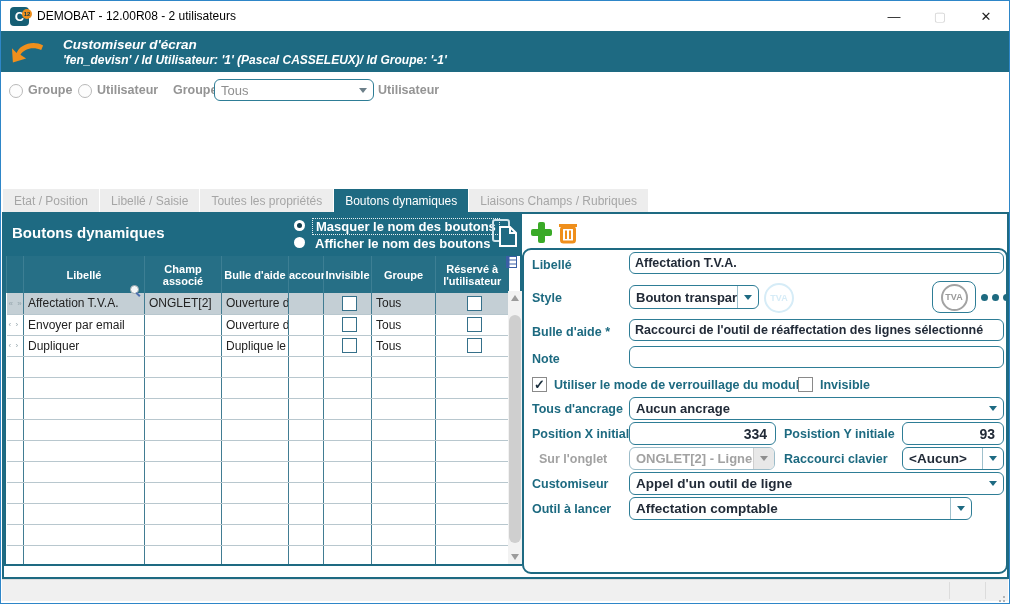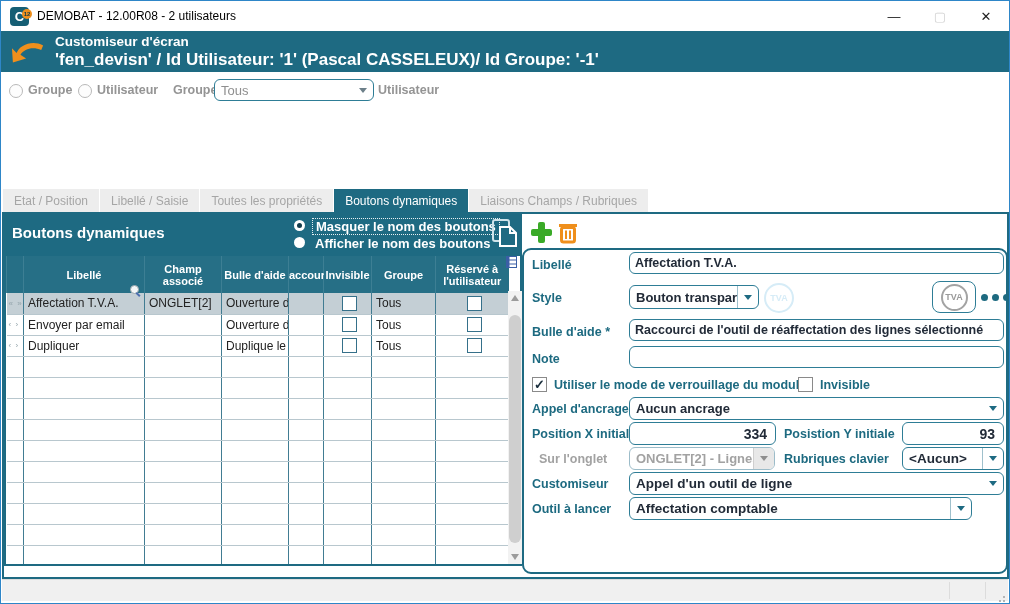--- a/index.html
+++ b/index.html
@@ -11,23 +11,23 @@
             color:#fff;font-weight:bold;font-size:13px;text-align:center;line-height:19px;}
   .app-badge{position:absolute;right:-3px;top:2px;width:10px;height:10px;background:#ef8f1c;border-radius:50%;
              font-size:6px;line-height:10px;color:#0d3a4a;font-weight:bold;}
   .title-text{margin-left:8px;font-size:12px;color:#000;}
   .win-controls{margin-left:auto;display:flex;height:30px;}
   .win-btn{width:46px;height:30px;display:flex;align-items:center;justify-content:center;font-size:13px;color:#222;}
   .win-btn.max{color:#d0d0d0;}
   
   .header-band{position:absolute;top:30px;left:0;right:0;height:41px;background:#1e6a82;display:flex;align-items:center;}
   .back-arrow{margin-left:10px;width:34px;height:28px;}
-  .header-txt{margin-left:10px;color:#fff;}
+  .header-txt{margin-left:18px;color:#fff;font-style:italic;}
   .header-txt .t1{font-size:13.5px;font-weight:bold;}
-  .header-txt .t2{font-size:17px;font-weight:bold;margin-top:1px;}
+  .header-txt .t2{font-size:12px;font-weight:bold;margin-top:1px;}
   
   .radio{position:absolute;width:12px;height:12px;border:1px solid #b9b9b9;border-radius:50%;background:#fdfdfd;}
   .flt-lbl{position:absolute;font-size:12.5px;font-weight:bold;color:#949494;}
   .combo{position:absolute;box-sizing:border-box;border:1px solid #2e7d96;border-radius:6px;background:#fff;
          display:flex;align-items:center;overflow:hidden;}
   .combo .txt{flex:1;padding:0 6px;font-size:13px;white-space:nowrap;overflow:hidden;}
   .combo .arr{width:20px;align-self:stretch;display:flex;align-items:center;justify-content:center;}
   .tri{width:0;height:0;border-left:4px solid transparent;border-right:4px solid transparent;border-top:5px solid #6c7f89;}
   .combo.gray .txt{color:#8f8f8f;}
   .combo.dark .txt{color:#222b38;font-weight:bold;}
@@ -392,41 +392,41 @@
   <div class="f-input" style="top:318px;left:628px;width:375px;height:22px;">Raccourci de l'outil de réaffectation des lignes sélectionné</div>
 
   <div class="f-lbl" style="top:351px;left:531px;">Note</div>
   <div class="f-input" style="top:345px;left:628px;width:375px;height:22px;"></div>
 
   <div class="chk" style="top:376px;left:531px;">✓</div>
   <div class="f-lbl" style="top:377px;left:553px;">Utiliser le mode de verrouillage du module</div>
   <div class="chk" style="top:376px;left:797px;"></div>
   <div class="f-lbl" style="top:377px;left:819px;">Invisible</div>
 
-  <div class="f-lbl" style="top:401px;left:531px;">Appel d'ancrage</div>
+  <div class="f-lbl" style="top:401px;left:531px;">Tous d'ancrage</div>
   <div class="combo dark" style="top:396px;left:628px;width:375px;height:23px;">
     <div class="txt">Aucun ancrage</div>
     <div class="arr" style="border-left:none;">
         <div class="tri"></div>
       </div>
   </div>
 
   <div class="f-lbl" style="top:426px;left:531px;">Position X initiale</div>
   <div class="f-input num" style="top:421px;left:628px;width:147px;height:23px;font-size:14px;">334</div>
   <div class="f-lbl" style="top:426px;left:783px;">Posistion Y initiale</div>
   <div class="f-input num" style="top:421px;left:901px;width:102px;height:23px;font-size:14px;">93</div>
 
   <div class="f-lbl gray" style="top:451px;left:538px;">Sur l'onglet</div>
   <div class="combo disabled" style="top:446px;left:628px;width:146px;height:23px;">
     <div class="txt">ONGLET[2] - Lignes</div>
     <div class="arr">
         <div class="tri"></div>
       </div>
   </div>
-  <div class="f-lbl" style="top:451px;left:783px;">Rubriques clavier</div>
+  <div class="f-lbl" style="top:451px;left:783px;">Raccourci clavier</div>
   <div class="combo dark" style="top:446px;left:901px;width:102px;height:23px;">
     <div class="txt" style="font-size:13.5px;">&lt;Aucun&gt;</div>
     <div class="arr">
         <div class="tri"></div>
       </div>
   </div>
 
   <div class="f-lbl" style="top:476px;left:531px;">Customiseur</div>
   <div class="combo dark" style="top:471px;left:628px;width:375px;height:23px;">
     <div class="txt" style="font-size:13.5px;">Appel d'un outil de ligne</div>

